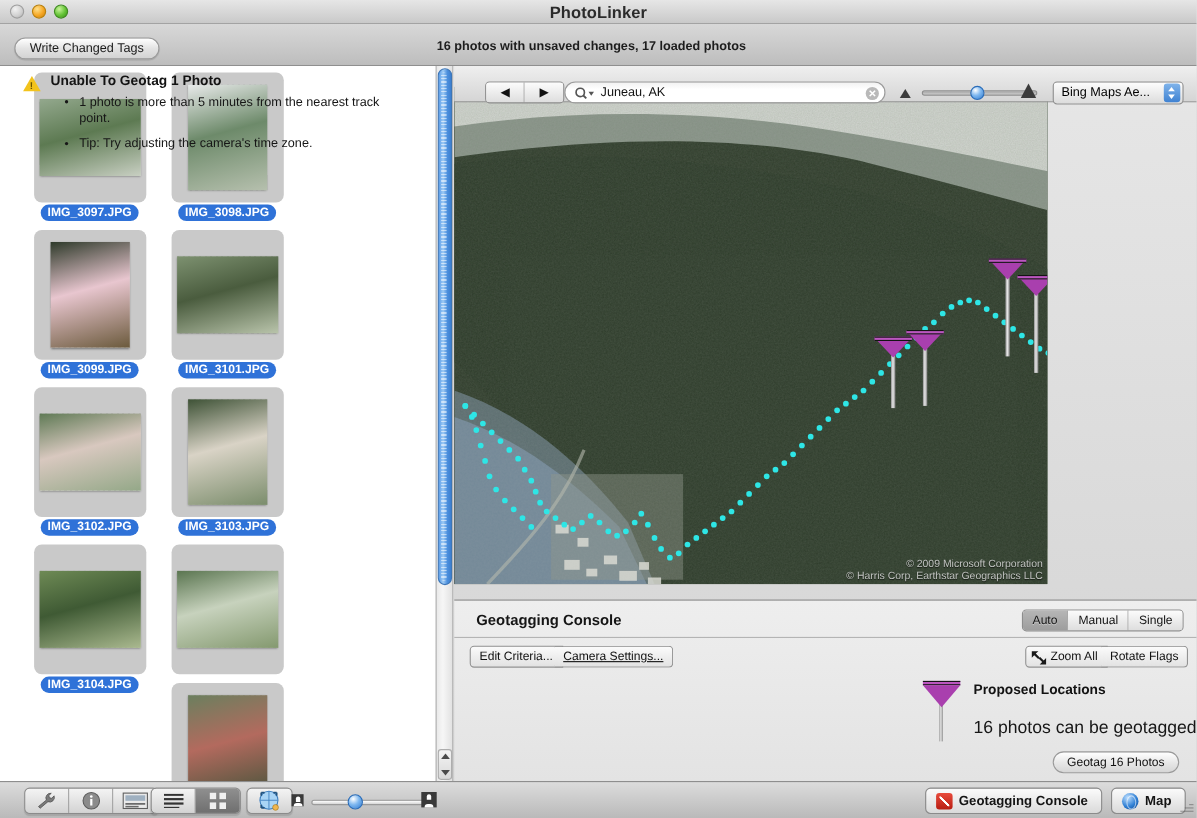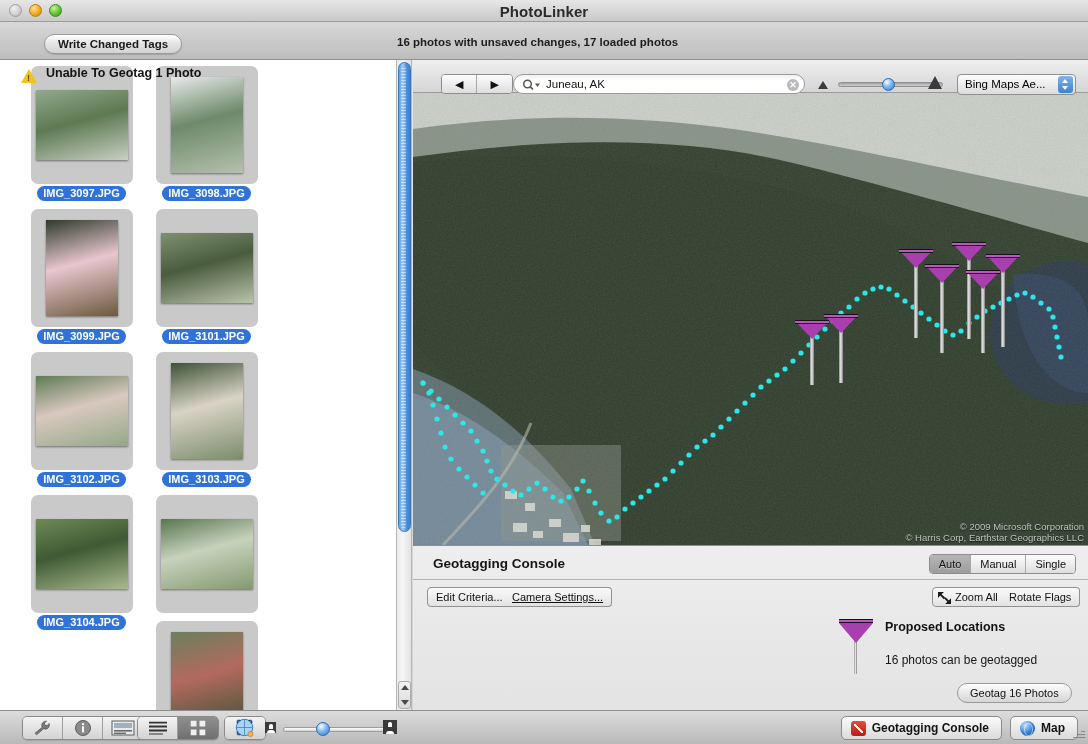--- a/index.html
+++ b/index.html
@@ -31,21 +31,21 @@
 
   
   .toolbar { position:absolute; left:0; top:22px; width:1088px; height:38px;
      background:linear-gradient(#d8d8d8,#bdbdbd);
      border-bottom:1px solid #8f8f8f; }
   .btn-capsule {
      position:absolute; left:13px; top:34px; height:20px; padding:0 13px;
      border-radius:10px; border:1px solid #9a9a9a;
      background:linear-gradient(#ffffff,#e3e3e3 50%,#d3d3d3);
      box-shadow:0 1px 0 rgba(255,255,255,.7) inset, 0 1px 1px rgba(0,0,0,.15);
-     font-size:11.5px; font-weight:bold; color:#1a1a1a; line-height:19px; cursor:default;margin-left:31px;
+     font-size:11.5px; font-weight:normal; color:#1a1a1a; line-height:19px; cursor:default;
   }
   .status-text { position:absolute; left:397px; top:36px; font-size:11.5px;
      font-weight:bold; color:#1d1d1d; }
 
   
   .browser { position:absolute; left:0; top:60px; width:396px; height:650px;
      background:#ffffff; overflow:hidden; }
   .grid { position:absolute; left:0; top:0; width:396px; padding:6px 0 0 22px; }
   .cell { float:left; width:119px; margin:0 6px 8px 0; text-align:center; }
   .thumb-box { width:102px; height:118px; margin:0 auto; border-radius:7px;
@@ -65,21 +65,21 @@
      border:1px solid #3d76b7; }
   .sbar-thumb::after{ content:""; position:absolute; left:2px; top:3px; right:4px; bottom:3px;
      border-radius:5px; background:repeating-linear-gradient(0deg,rgba(255,255,255,.55) 0 1px,rgba(255,255,255,0) 1px 3px); }
   .sbar-arrows { position:absolute; left:1px; bottom:1px; width:13px; height:28px;
      background:linear-gradient(#f3f3f3,#d9d9d9); border:1px solid #adadad; border-radius:3px; }
   .arw { position:absolute; left:2px; width:0;height:0; }
   .arw.up { top:3px; border-left:4px solid transparent;border-right:4px solid transparent;border-bottom:5px solid #4a4a4a; }
   .arw.dn { bottom:3px; border-left:4px solid transparent;border-right:4px solid transparent;border-top:5px solid #4a4a4a; }
   .map-toolbar { position:absolute; left:413px; top:60px; width:675px; height:33px;
      background:linear-gradient(#efefef,#d5d5d5); border-bottom:1px solid #9a9a9a; z-index:5;}
-  .mapcanvas { position:absolute; left:413px; top:93px; width:675px; height:452px;
+  .mapcanvas { position:absolute; left:413px; top:79px; width:539px; height:452px;
      overflow:hidden; background:#3a4636; }
 
   .seg { position:absolute; display:flex; height:20px; border:1px solid #8d8d8d;
      border-radius:4px; overflow:hidden;
      background:linear-gradient(#ffffff,#e0e0e0); }
   .seg div { padding:0 9px; line-height:19px; font-size:11px; border-right:1px solid #a9a9a9;
      background:linear-gradient(#fcfcfc,#dedede); color:#111; cursor:default;}
   .seg div:last-child{border-right:none;}
   .seg div.on { background:linear-gradient(#b6b6b6,#9d9d9d); color:#111; text-shadow:0 1px 0 rgba(255,255,255,.4);}
 
@@ -140,21 +140,21 @@
   .pushbtn.r-right{border-radius:0 4px 4px 0; border-left:none;}
 
   .warn-ico { position:absolute; left:21px; top:69px; width:0;height:0;
      border-left:8px solid transparent;border-right:8px solid transparent;border-bottom:14px solid #f2c31c; }
   .warn-ico::after{content:"!"; position:absolute; left:-2px; top:4px; font-size:9px; font-weight:bold; color:#6a5500;}
   .warn-title { position:absolute; left:46px; top:66px; font-size:12.5px; font-weight:bold; color:#131313;}
   .bullets { position:absolute; left:60px; top:86px; width:300px; font-size:11.5px; color:#161616; line-height:15px;}
   .bullets li { margin-bottom:8px; list-style:disc; margin-left:12px; }
 
   .prop-title { position:absolute; left:885px; top:620px; font-size:12.5px; font-weight:bold; color:#131313;}
-  .prop-sub { position:absolute; left:885px; top:653px; font-size:12px; color:#161616;}
+  .prop-sub { position:absolute; left:885px; top:653px; font-size:16px; color:#161616;}
   .geotag-btn { position:absolute; left:957px; top:683px; height:20px; padding:0 12px;
      border-radius:10px; border:1px solid #9a9a9a;
      background:linear-gradient(#ffffff,#e6e6e6 55%,#d6d6d6);
      font-size:11px; line-height:19px; color:#111; cursor:default;}
 
   
   .bottombar { position:absolute; left:0; top:710px; width:1088px; height:34px;
      background:linear-gradient(#dcdcdc,#b9b9b9); border-top:1px solid #8e8e8e; }
   .grp { position:absolute; display:flex; height:24px; top:5px;
      border:1px solid #8b8b8b; border-radius:5px; overflow:hidden;
@@ -475,20 +475,24 @@
     <svg style="position:absolute;left:4px;top:3px;" width="15" height="14" viewBox="0 0 15 14">
       <path d="M1 1 L7 1 L4.6 3.2 L8.2 6.8 L6.8 8.2 L3.2 4.6 L1 7 Z" fill="#1a1a1a"></path>
       <path d="M14 13 L8.2 13 L10.4 10.8 L7.2 7.6 L8.6 6.2 L11.8 9.4 L14 7.2 Z" fill="#1a1a1a"></path>
     </svg>
     <span>Zoom All</span>
   </div>
   <div class="pushbtn r-right" style="left:1001px; top:587px;">Rotate Flags</div>
 
   <div class="warn-ico"></div>
   <div class="warn-title">Unable To Geotag 1 Photo</div>
+  <ul class="bullets" id="warn-bullets">
+      <li>1 photo is more than 5 minutes from the nearest track point.</li>
+      <li>Tip: Try adjusting the camera's time zone.</li>
+    </ul>
 
   <div style="position:absolute;left:838px;top:620px;width:40px;height:56px;">
     <div style="position:absolute;left:16px;top:16px;width:3px;height:38px;background:linear-gradient(90deg,#909090,#ececec 45%,#7e7e7e);"></div>
     <div style="position:absolute;left:1px;top:-1px;width:34px;height:4px;background:#bb56c0;border-top:1px solid #141414;border-bottom:1px solid #141414;"></div>
     <div style="position:absolute;left:1px;top:3px;width:0;height:0;border-left:17px solid transparent;border-right:17px solid transparent;border-top:20px solid #a93fae;"></div>
   </div>
   <div class="prop-title">Proposed Locations</div>
   <div class="prop-sub">16 photos can be geotagged</div>
   <div class="geotag-btn">Geotag 16 Photos</div>
 

